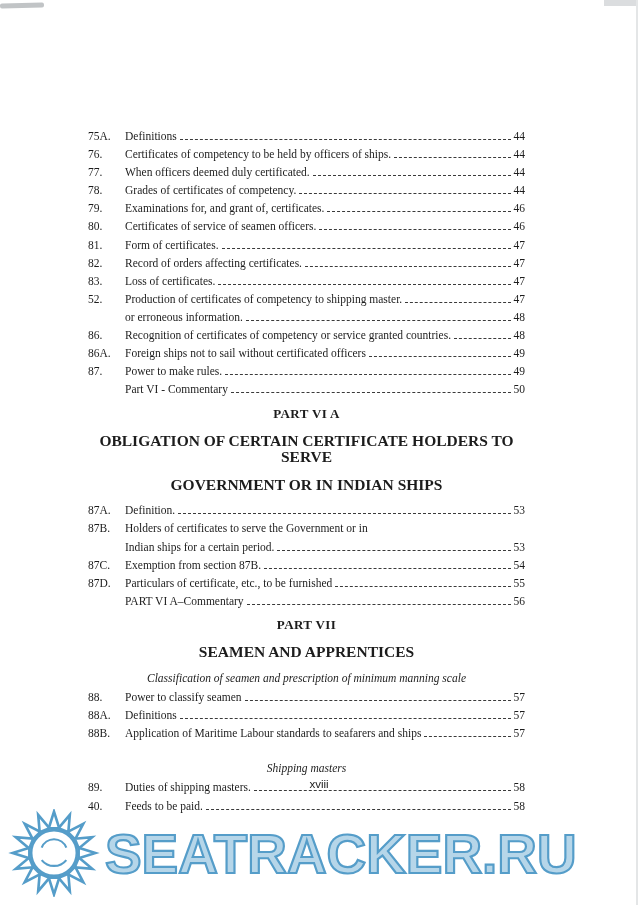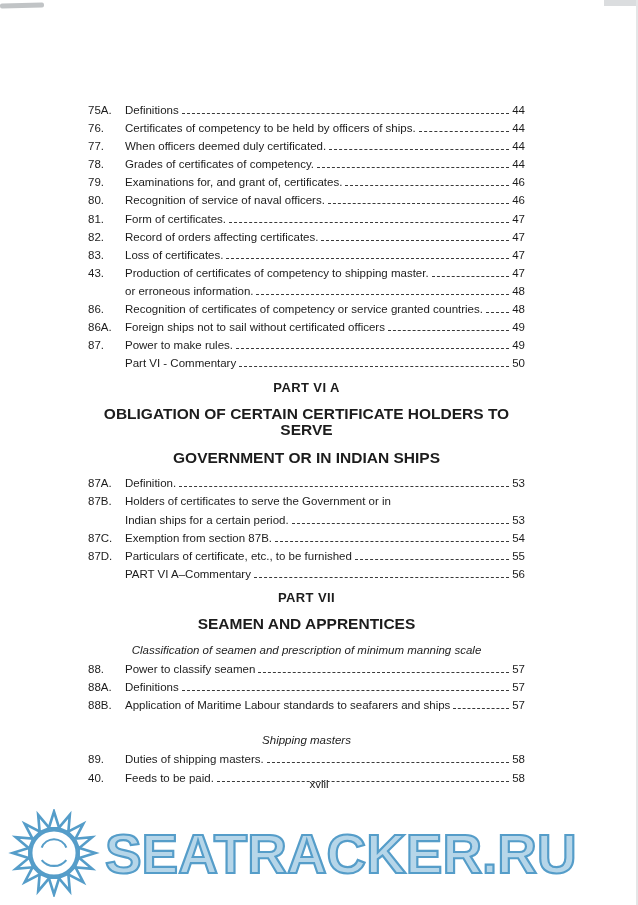--- a/index.html
+++ b/index.html
@@ -11,21 +11,21 @@
   .page{
     position:relative;width:638px;height:905px;
     background:#ffffff;overflow:hidden;color:#1c1c1c;
   }
   
   .scan-top-left{position:absolute;top:3px;left:0;width:44px;height:5px;background:#8e9497;opacity:.55;border-radius:2px;transform:rotate(-1.2deg);}
   .scan-top-right{position:absolute;top:0;right:0;width:34px;height:6px;background:#b7bcbf;opacity:.5;}
   .scan-right-edge{position:absolute;top:0;right:0;width:2px;height:100%;background:#e4e6e7;}
 
   
-  .toc{position:absolute;top:104px;left:88px;right:113px;}
+  .toc{position:absolute;top:130px;left:88px;right:113px;font-family:Liberation Serif, serif;}
   .row{display:flex;align-items:baseline;margin-bottom:4.6px;font-size:11.5px;line-height:13.5px;}
   .num{flex:0 0 37px;}
   .txt{white-space:nowrap;}
   .leader{flex:1 1 auto;min-width:8px;height:0;border-bottom:1px dashed #3a3a3a;margin:0 3px;}
   .pg{flex:0 0 auto;}
 
   .part{text-align:center;font-weight:bold;font-size:13px;letter-spacing:.4px;margin:9px 0 5px;}
   .big{text-align:center;font-weight:bold;font-size:15.5px;line-height:16.5px;margin:11px 0;}
   .big + .row, .big + .italic-line{margin-top:9px;}
   .italic-line{text-align:center;font-style:italic;font-size:11.5px;margin:22px 0 7px;}
@@ -81,21 +81,21 @@
         <span class="pg">44</span>
       </div>
       <div class="row">
         <span class="num">79.</span>
         <span class="txt">Examinations for, and grant of, certificates.</span>
         <span class="leader"></span>
         <span class="pg">46</span>
       </div>
       <div class="row">
         <span class="num">80.</span>
-        <span class="txt">Recognition of service of naval officers.</span>
+        <span class="txt">Certificates of service of seamen officers.</span>
         <span class="leader"></span>
         <span class="pg">46</span>
       </div>
       <div class="row">
         <span class="num">81.</span>
         <span class="txt">Form of certificates.</span>
         <span class="leader"></span>
         <span class="pg">47</span>
       </div>
       <div class="row">
@@ -104,21 +104,21 @@
         <span class="leader"></span>
         <span class="pg">47</span>
       </div>
       <div class="row">
         <span class="num">83.</span>
         <span class="txt">Loss of certificates.</span>
         <span class="leader"></span>
         <span class="pg">47</span>
       </div>
       <div class="row">
-        <span class="num">43.</span>
+        <span class="num">52.</span>
         <span class="txt">Production of certificates of competency to shipping master.</span>
         <span class="leader"></span>
         <span class="pg">47</span>
       </div>
       <div class="row">
         <span class="num"></span>
         <span class="txt">or erroneous information.</span>
         <span class="leader"></span>
         <span class="pg">48</span>
       </div>

